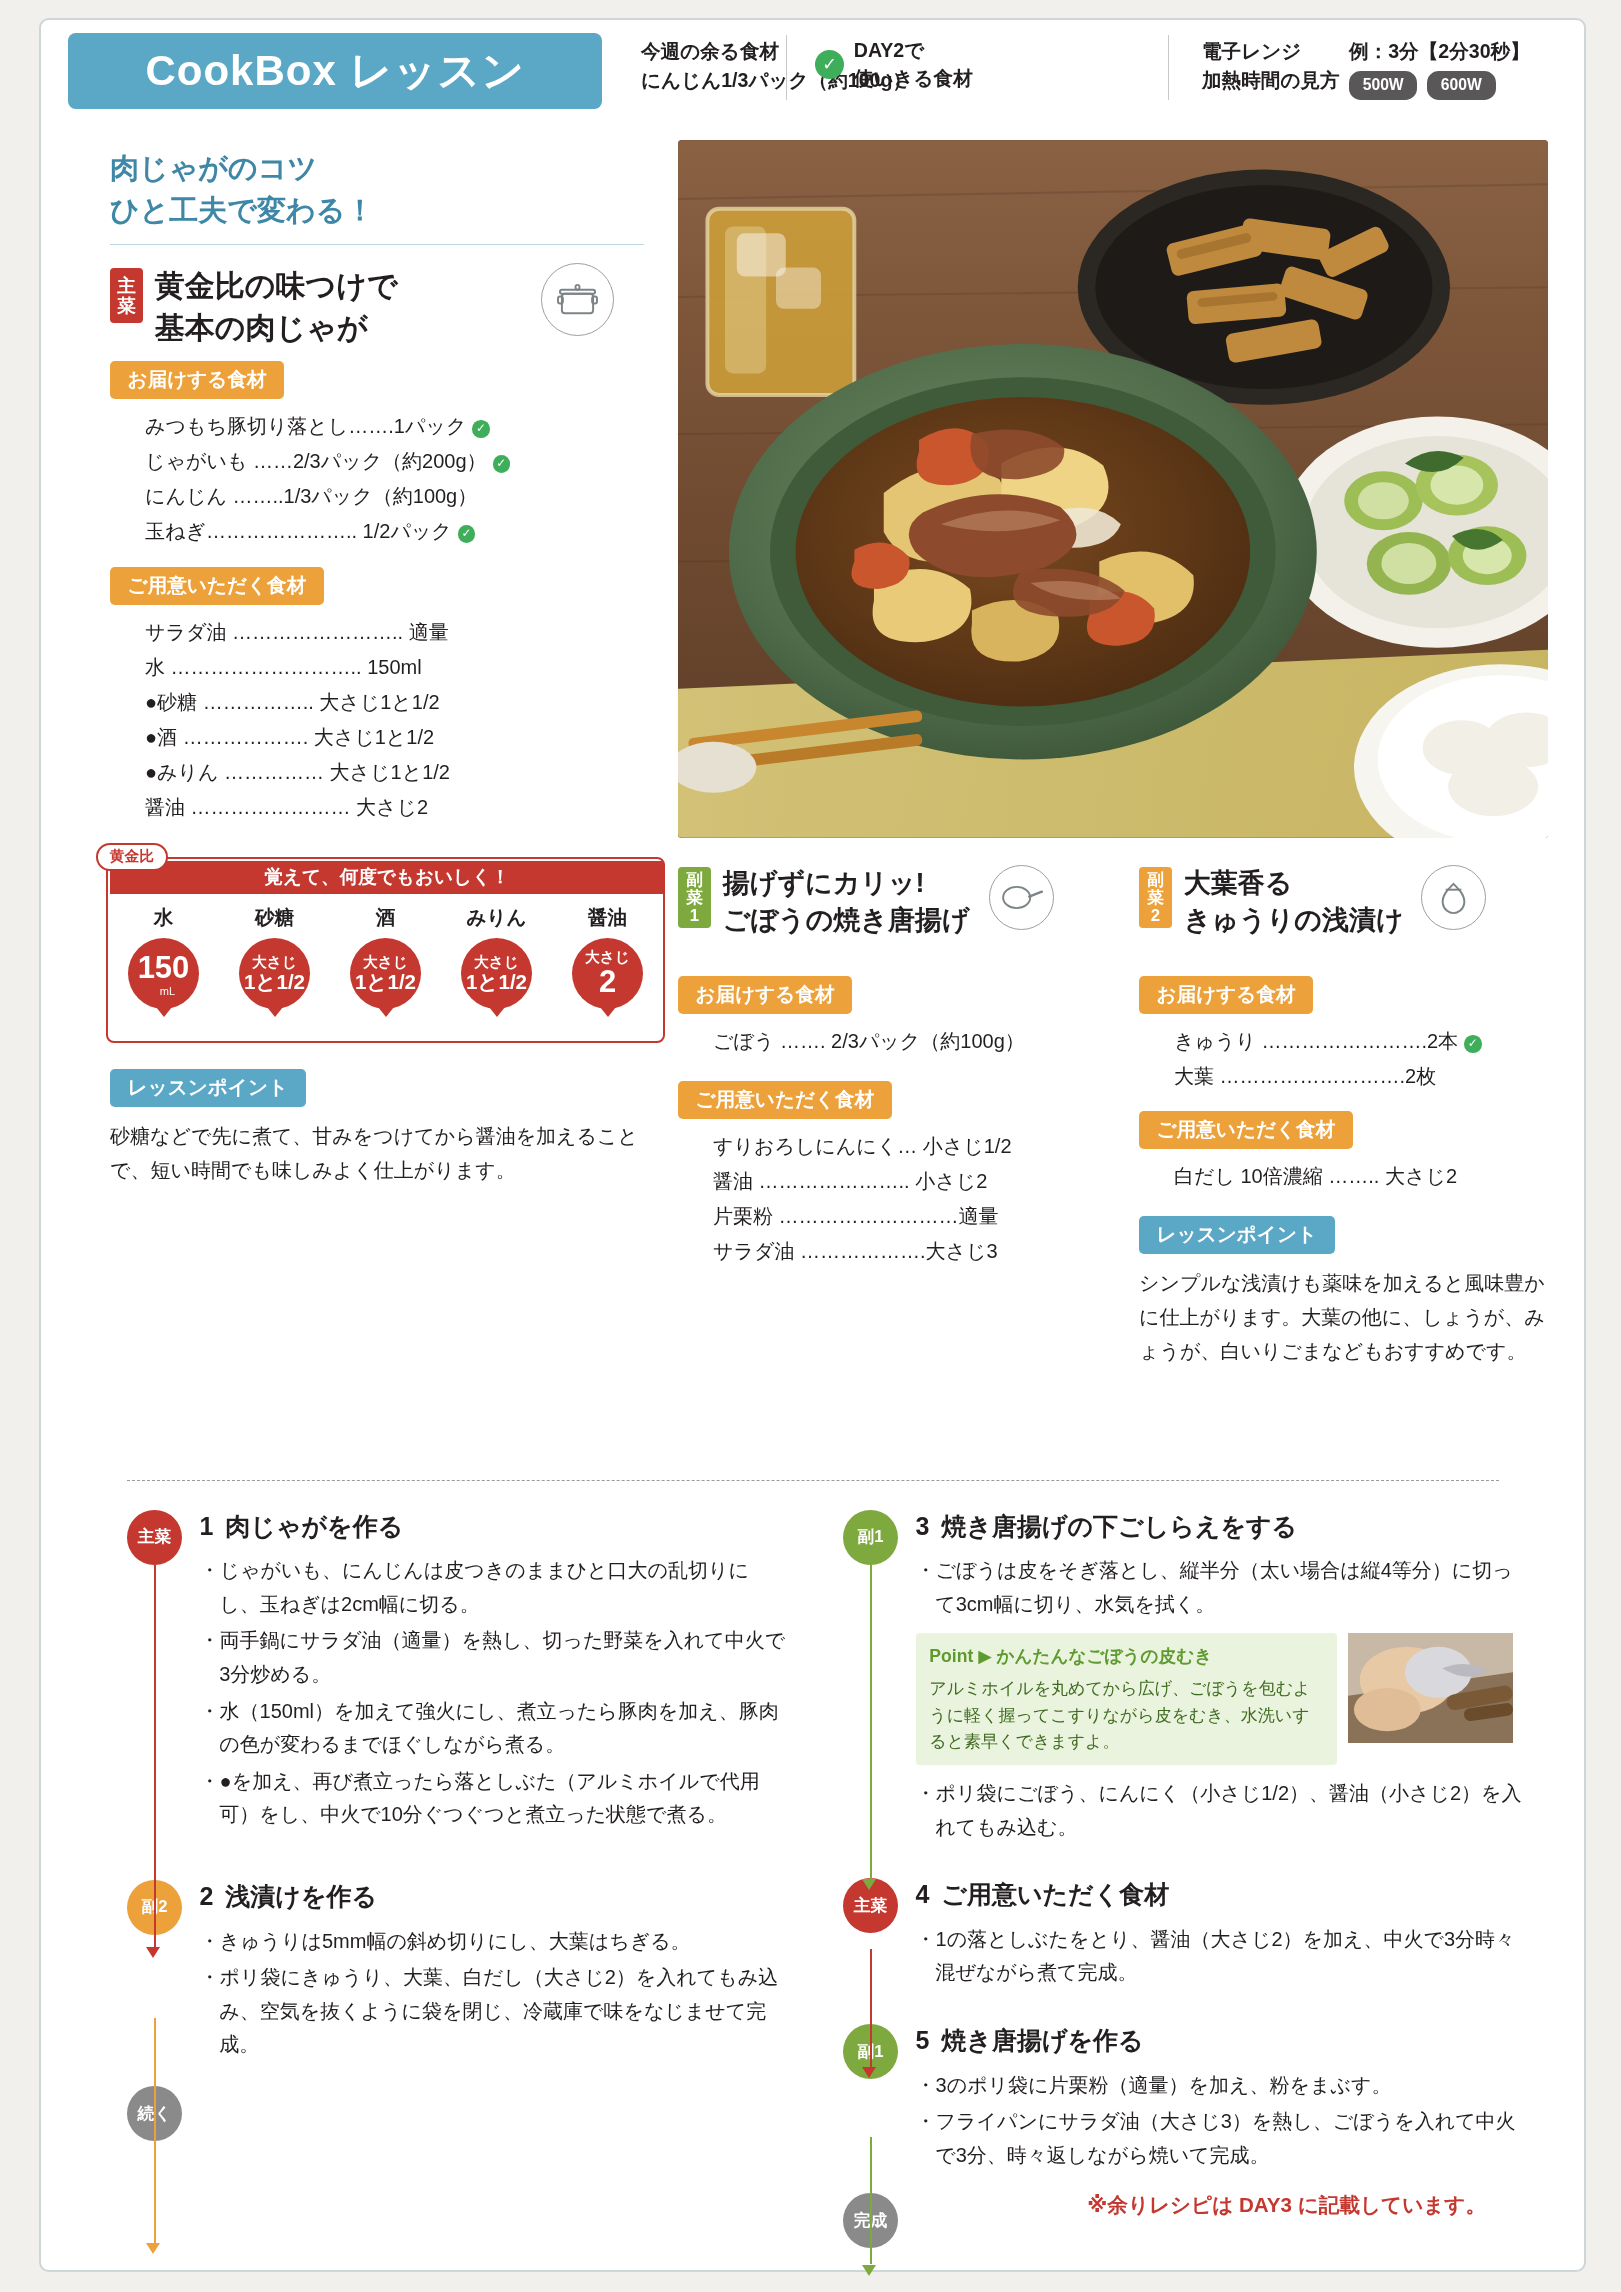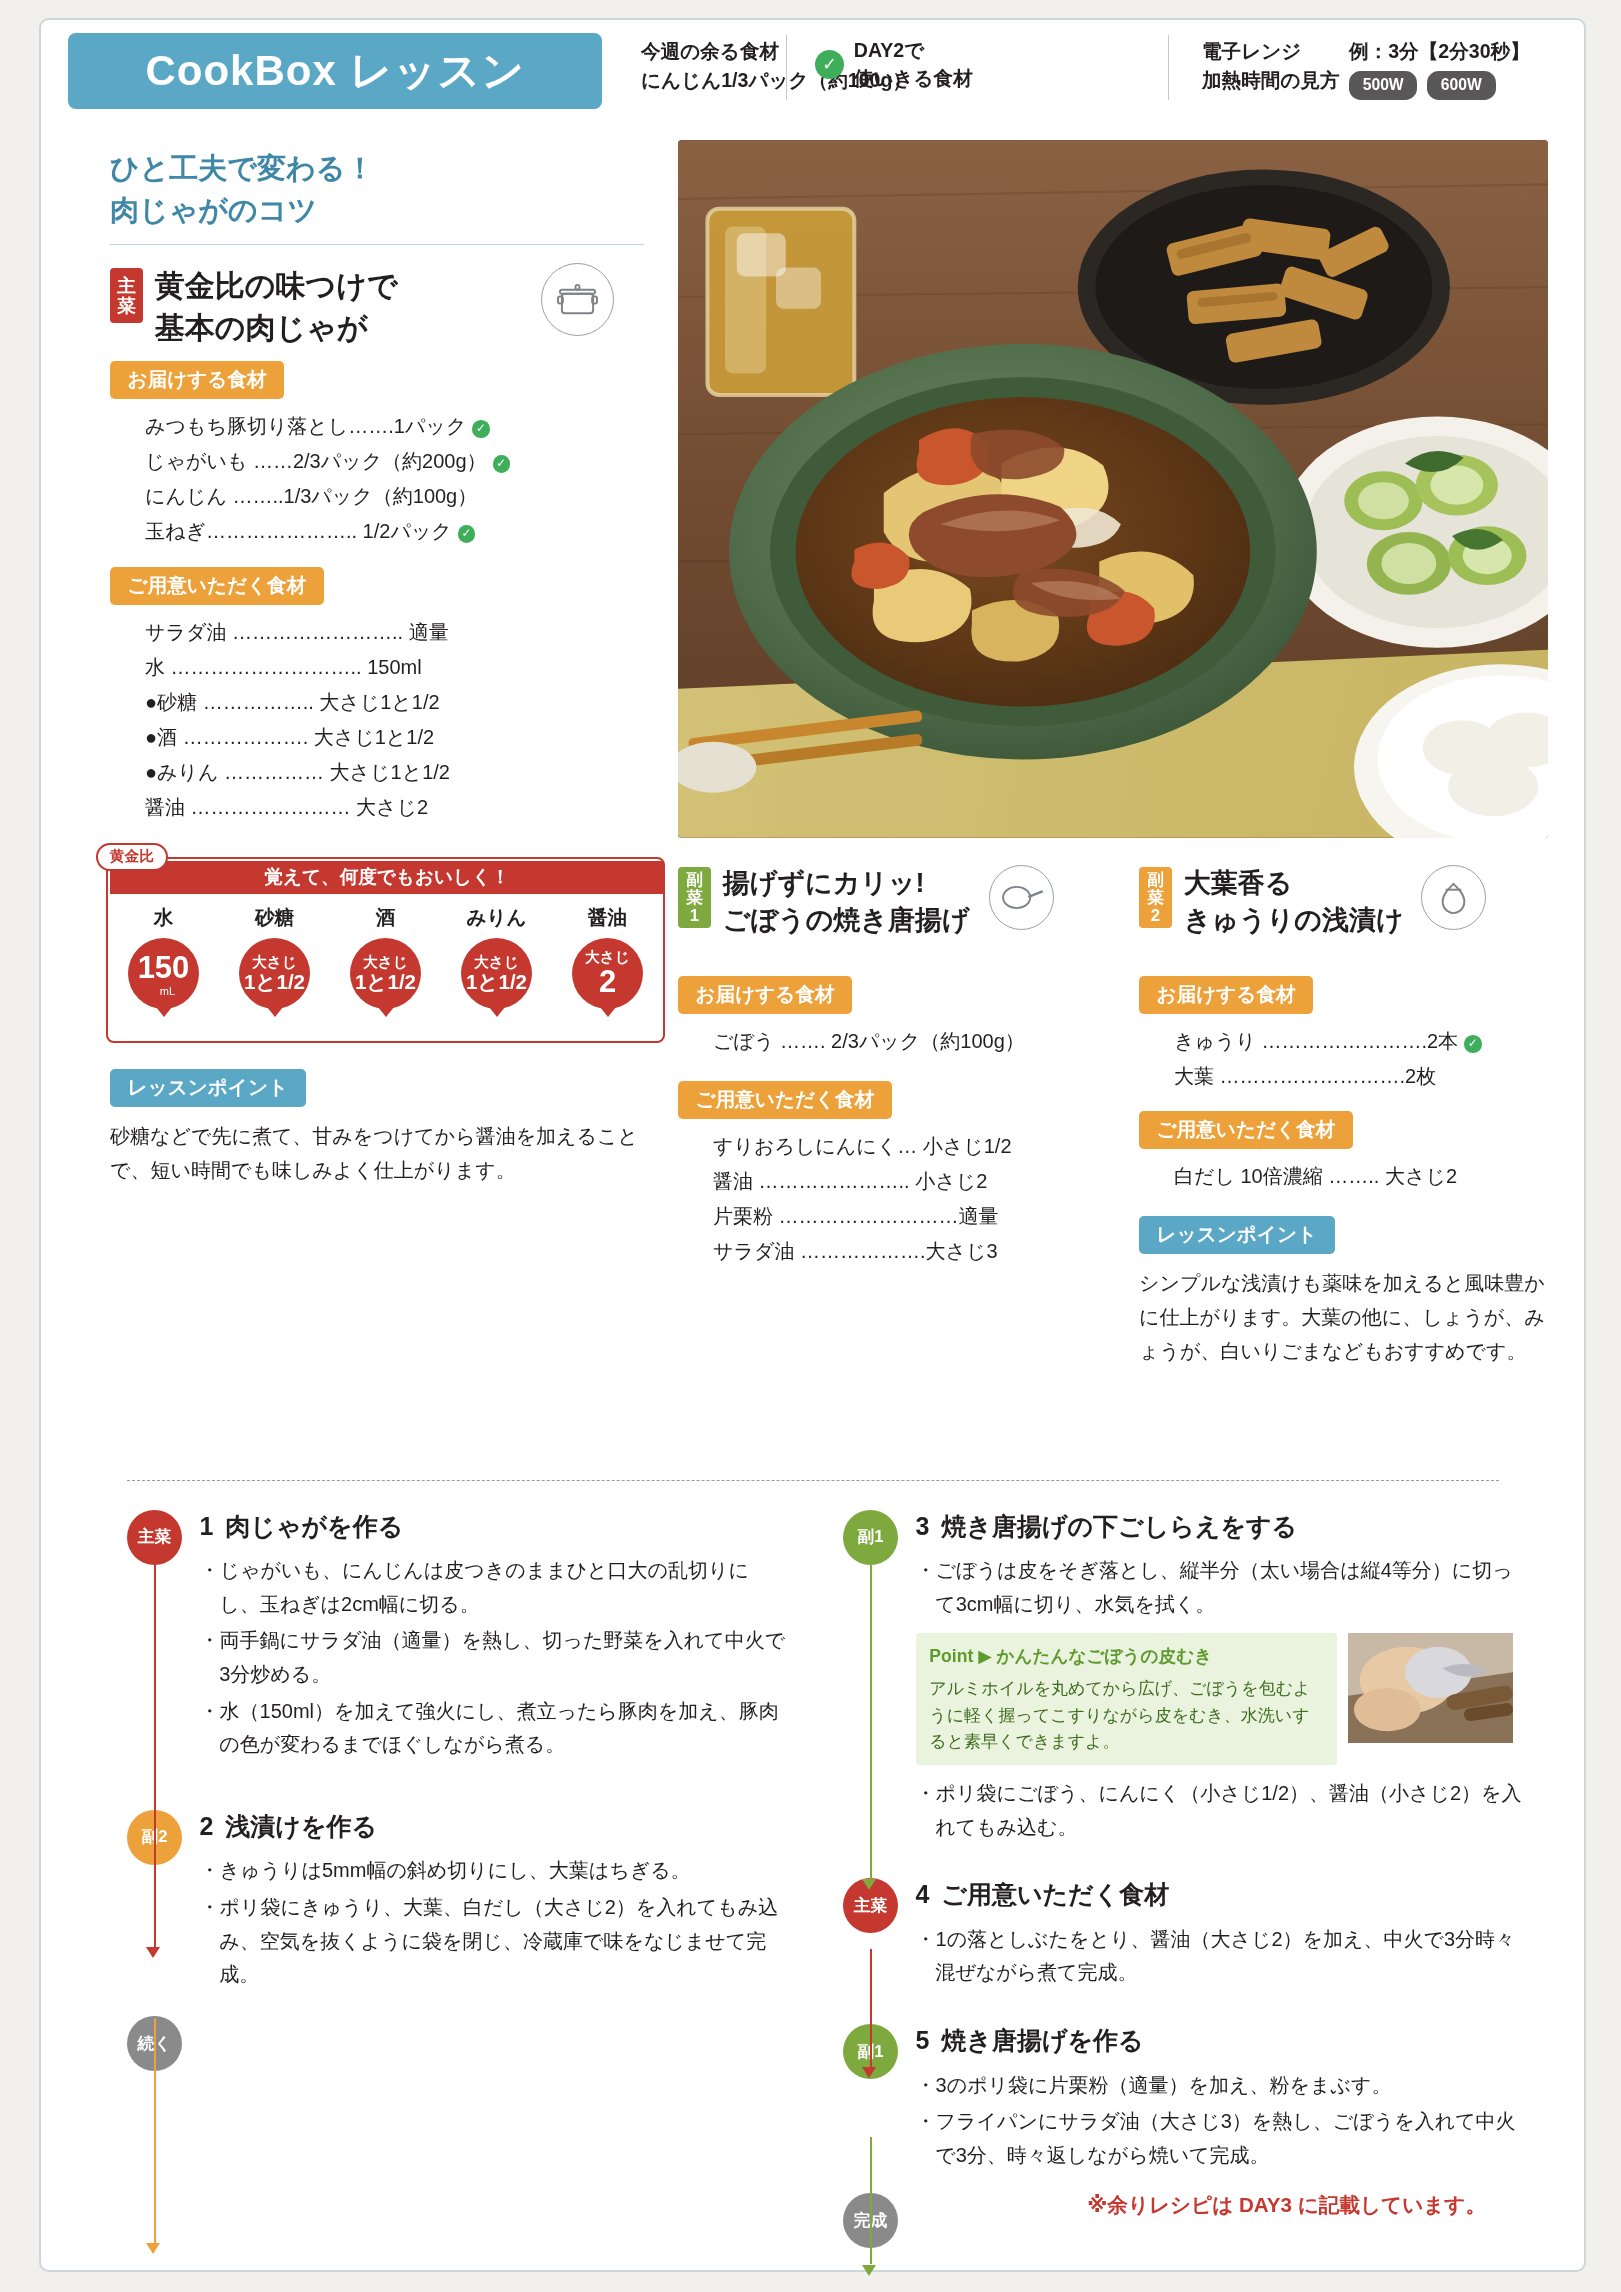--- a/index.html
+++ b/index.html
@@ -232,22 +232,22 @@
       <div class="ex">例：3分【2分30秒】</div>
       <div class="watt-row">
         <span class="watt">500W</span>
         <span class="watt">600W</span>
       </div>
     </div>
   </div>
 
   <div class="title-block">
     <div class="lesson-title">
+      <div>肉じゃがのコツ</div>
       <div>ひと工夫で変わる！</div>
-      <div>肉じゃがのコツ</div>
     </div>
     <div class="title-rule"></div>
   </div>
 
   <div class="dish-head">
     <div class="tag-main">
       <span>主</span>
       <span>菜</span>
     </div>
     <div class="dish-name">
@@ -551,20 +551,21 @@
     <div style="display:flex; gap:17.6px;">
       <div class="badge b-main">主菜</div>
       <div style="width:588px;">
         <div class="step-title">
           <span class="step-num">1</span><span>肉じゃがを作る</span>
         </div>
         <ul class="step-body" style="margin-top:11.8px;">
           <li>じゃがいも、にんじんは皮つきのままひと口大の乱切りにし、玉ねぎは2cm幅に切る。</li>
           <li>両手鍋にサラダ油（適量）を熱し、切った野菜を入れて中火で3分炒める。</li>
           <li>水（150ml）を加えて強火にし、煮立ったら豚肉を加え、豚肉の色が変わるまでほぐしながら煮る。</li>
+          <li>●を加え、再び煮立ったら落としぶた（アルミホイルで代用可）をし、中火で10分ぐつぐつと煮立った状態で煮る。</li>
         </ul>
       </div>
     </div>
 
     <div style="display:flex; gap:17.6px; margin-top:45px;">
       <div class="badge b-sub2">副2</div>
       <div style="width:588px;">
         <div class="step-title">
           <span class="step-num">2</span><span>浅漬けを作る</span>
         </div>

